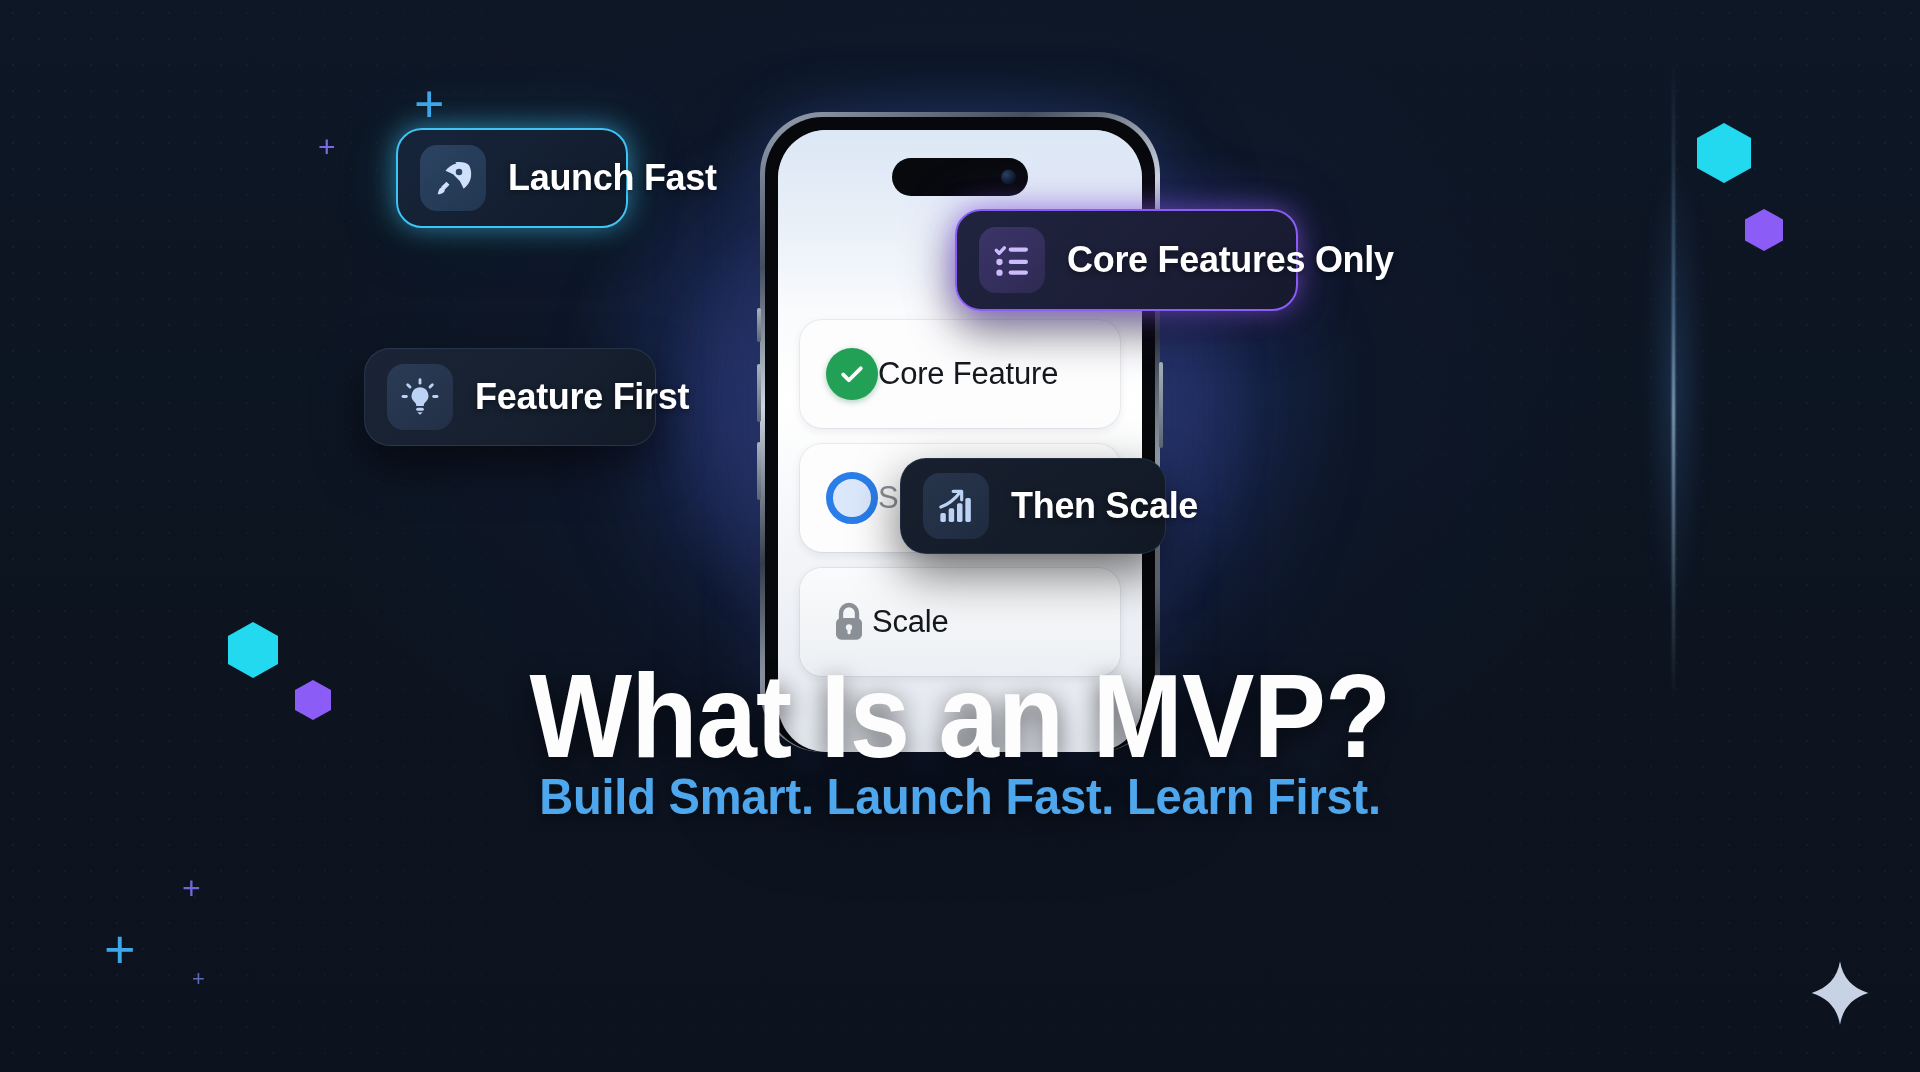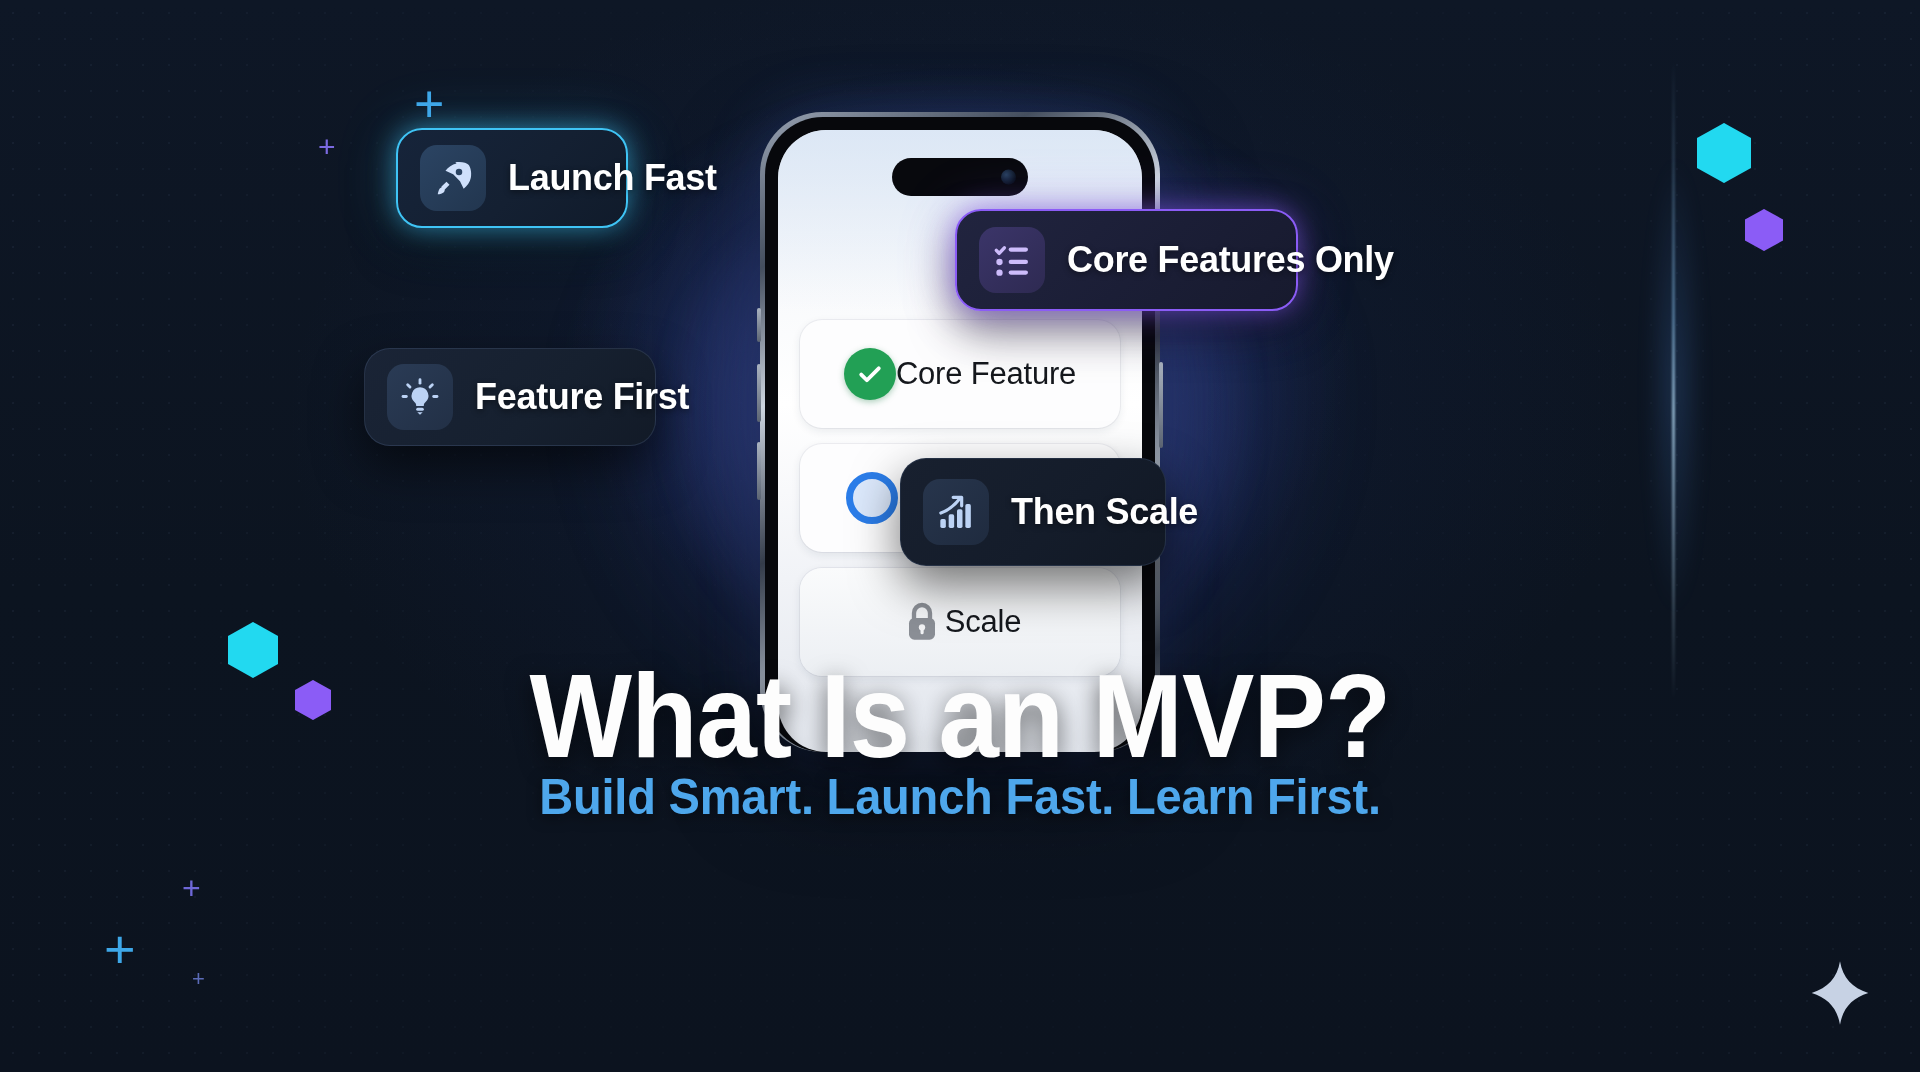--- a/index.html
+++ b/index.html
@@ -49,21 +49,21 @@
         background:radial-gradient(circle at 35% 35%,#27405f,#0b1320 70%);}
   .side-btn{position:absolute;width:4px;border-radius:3px;background:linear-gradient(180deg,#aab3c0,#5c6573);}
   .sb1{left:-3px;top:196px;height:34px;}
   .sb2{left:-3px;top:252px;height:58px;}
   .sb3{left:-3px;top:330px;height:58px;}
   .sb4{right:-3px;top:250px;height:86px;}
 
   
   .rows{position:absolute;left:0;right:0;top:190px;padding:0 22px;box-sizing:border-box;}
   .row{display:flex;align-items:center;height:108px;border-radius:22px;margin-bottom:16px;padding:0 26px;box-sizing:border-box;
-       background:#fdfdfe;box-shadow:0 3px 10px rgba(25,40,70,.09), 0 0 0 1px rgba(30,45,75,.055);justify-content:center;}
+       background:#fdfdfe;box-shadow:0 3px 10px rgba(25,40,70,.09), 0 0 0 1px rgba(30,45,75,.055);}
   .row.muted{background:linear-gradient(180deg,#fafbfc,#eceff3);}
   .row-label{font-size:31px;letter-spacing:-.2px;color:#15181d;}
   .row-label.grey{color:#8b8f96;}
   .ic-check{width:52px;height:52px;border-radius:50%;background:#22a055;flex:none;position:relative;box-shadow:0 2px 6px rgba(20,120,60,.35);}
   .ic-check svg{position:absolute;left:50%;top:50%;transform:translate(-50%,-50%);}
   .ic-ring{width:52px;height:52px;border-radius:50%;flex:none;background:#dbe8fb;border:7px solid #2b7de9;box-sizing:border-box;}
   .ic-lock{width:46px;height:52px;flex:none;display:flex;align-items:center;justify-content:center;}
 
   
   .badge{position:absolute;display:flex;align-items:center;gap:22px;border-radius:26px;padding:22px 34px 22px 22px;box-sizing:border-box;}
@@ -82,21 +82,21 @@
      border:2.5px solid #8b5cf6;
      box-shadow:0 0 26px rgba(139,92,246,.55), 0 0 60px rgba(139,92,246,.22), 0 20px 44px rgba(0,0,0,.5);margin-left:45px;}
   .badge-core .bicon{background:linear-gradient(140deg,#3b3569,#2e2a52);}
 
   .badge-validate{left:364px;top:348px;width:292px;height:98px;
      background:linear-gradient(135deg,#1a2436 0%,#16202f 60%,#121a27 100%);
      border:1px solid rgba(120,150,200,.18);
      box-shadow:0 20px 48px rgba(0,0,0,.55);}
   .badge-validate .bicon{background:linear-gradient(140deg,#2a3b55,#223046);}
 
-  .badge-scale{left:900px;top:458px;width:266px;height:108px;
+  .badge-scale{left:900px;top:458px;width:266px;height:96px;
      background:linear-gradient(135deg,#18202f 0%,#141c2a 60%,#111824 100%);
      border:1px solid rgba(120,150,200,.16);
      box-shadow:0 20px 48px rgba(0,0,0,.55);}
   .badge-scale .bicon{background:linear-gradient(140deg,#27354c,#1f2b3f);}
 
   
   .headline{position:absolute;left:0;right:0;top:648px;text-align:center;
       font-family:"Liberation Sans Narrow","Liberation Sans",sans-serif;
       font-size:118px;font-weight:700;color:#fdfdfd;letter-spacing:-1px;
       transform:scaleX(.92);transform-origin:50% 50%;

